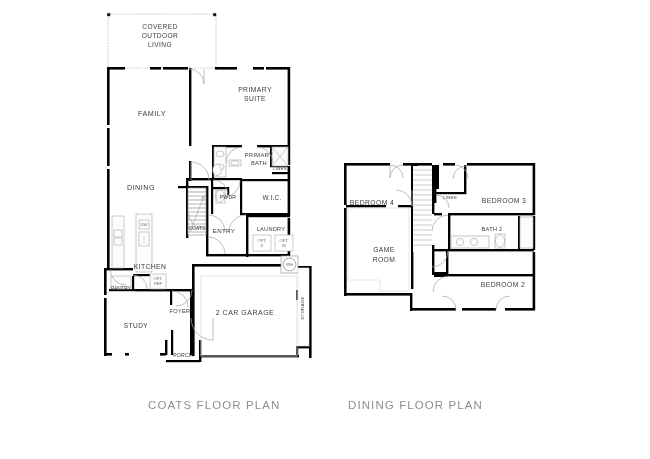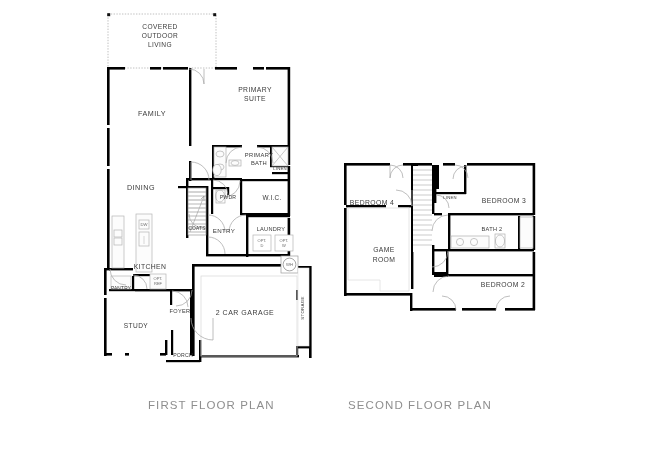--- a/index.html
+++ b/index.html
@@ -375,15 +375,15 @@
     <text x="372" y="205" font-size="6.8" letter-spacing="0.4">BEDROOM 4</text>
     <text x="504" y="203" font-size="6.8" letter-spacing="0.4">BEDROOM 3</text>
     <text x="450" y="199" font-size="4.2" letter-spacing="0.2">LINEN</text>
     <text x="492" y="231" font-size="5.6" letter-spacing="0.3">BATH 2</text>
     <text x="384" y="252" font-size="6.8" letter-spacing="0.4">GAME</text>
     <text x="384" y="262" font-size="6.8" letter-spacing="0.4">ROOM</text>
     <text x="503" y="287" font-size="6.8" letter-spacing="0.4">BEDROOM 2</text>
   </g>
 </svg>
 
-<div class="plan-title" id="first-floor-title">FIRST FLOOR PLAN</div>
-
-<div class="plan-title" id="second-floor-title">SECOND FLOOR PLAN</div>
+<div class="plan-title" id="first-floor-title">COATS FLOOR PLAN</div>
+
+<div class="plan-title" id="second-floor-title">DINING FLOOR PLAN</div>
 
 </body></html>

